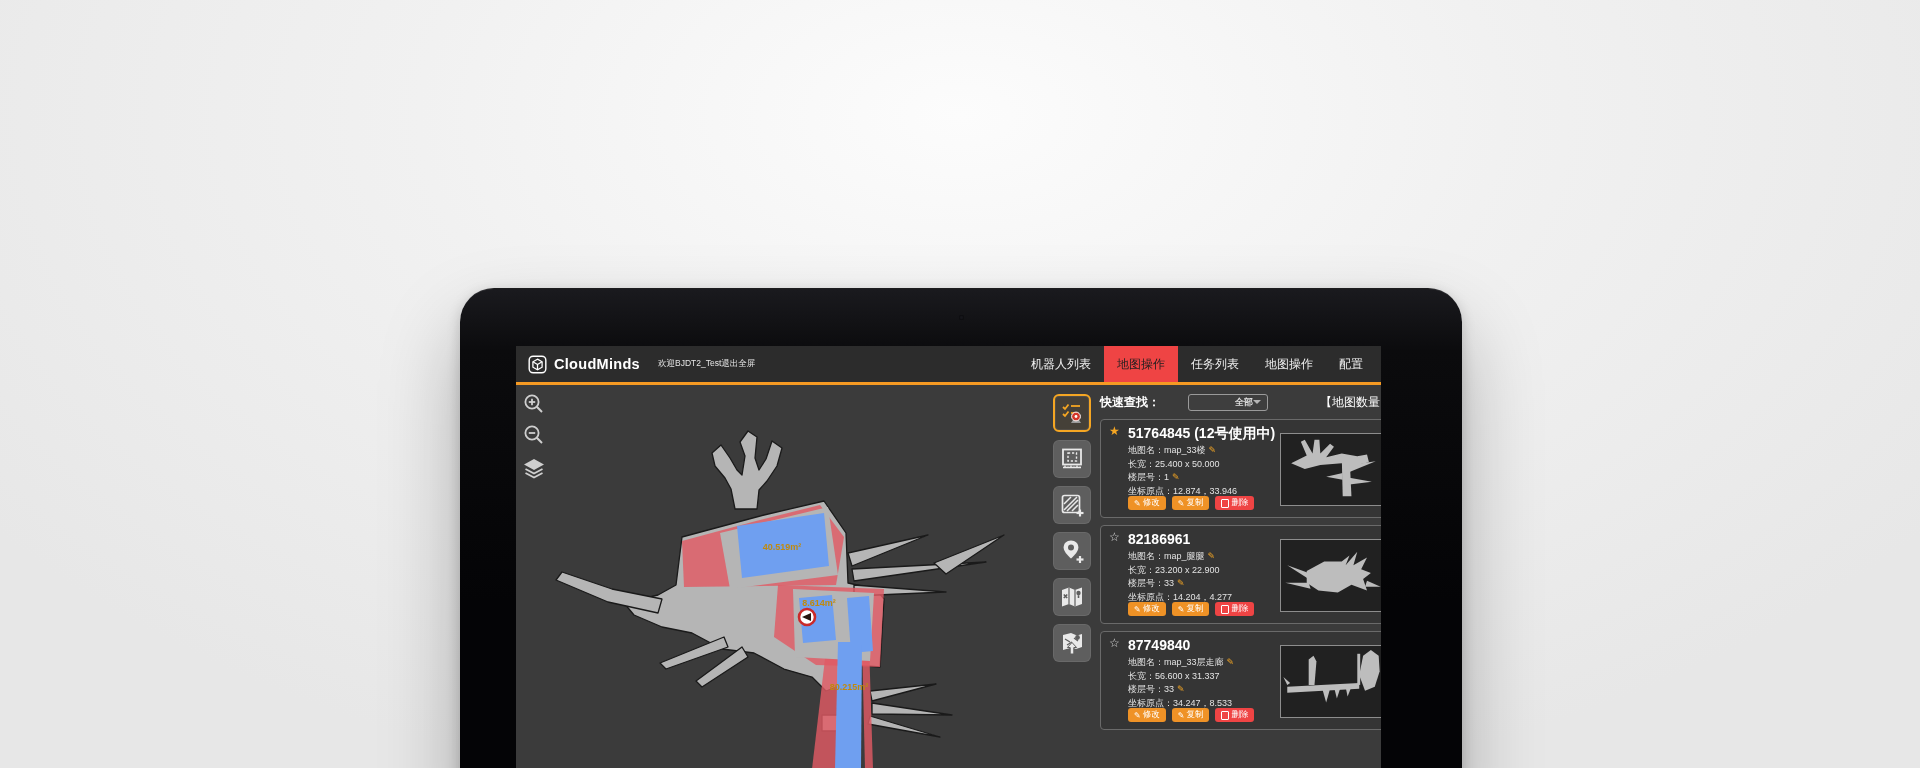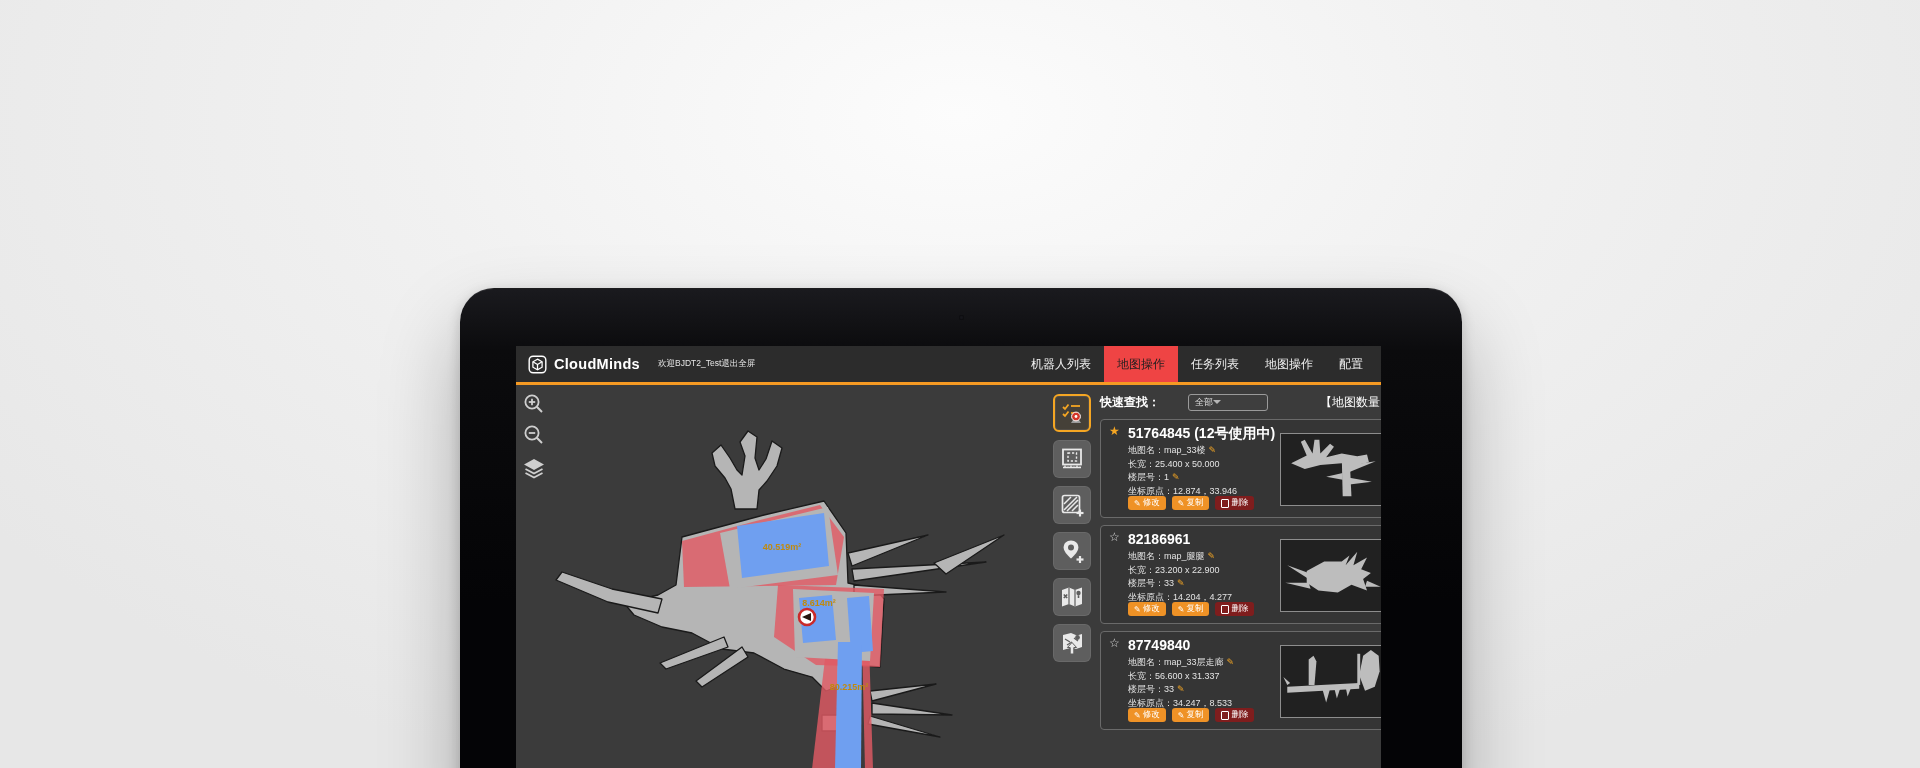--- a/index.html
+++ b/index.html
@@ -36,37 +36,37 @@
   .side-toolbar{position:absolute;left:537px;top:9px;display:flex;flex-direction:column;gap:8px;}
   .tb-btn{width:38px;height:38px;border-radius:6px;background:#5e5e5e;display:flex;align-items:center;
     justify-content:center;box-shadow:inset 0 0 0 1px rgba(255,255,255,.07);cursor:pointer;box-sizing:border-box;}
   .tb-btn.active{background:#454038;border:2px solid #f5a623;}
 
   
   .right-panel{position:absolute;left:584px;top:8px;width:302px;}
   .panel-head{display:flex;align-items:center;height:18px;margin-bottom:8px;gap:22px;}
   .search-label{font-size:12px;font-weight:bold;color:#fff;}
   .filter-select{margin-left:6px;width:66px;height:15px;background:#3e3e3e;border:1px solid #9a9a9a;
-    border-radius:3px;display:flex;align-items:center;justify-content:flex-start;padding:0 6px;
-    color:#ddd;font-size:9px;cursor:pointer;}
+    border-radius:3px;display:flex;align-items:center;justify-content:flex-end;padding:0 6px;
+    color:#ddd;font-size:9px;cursor:pointer;font-weight:bold;}
   .chevron{width:0;height:0;border-left:4px solid transparent;border-right:4px solid transparent;border-top:4px solid #b5b5b5;}
   .count-label{margin-left:auto;font-size:12px;font-weight:normal;color:#fff;}
 
   .map-card{width:299px;height:99px;border:1px solid #6a6a6a;border-radius:4px;background:#353535;
     margin-bottom:7px;position:relative;box-sizing:border-box;}
   .card-star{position:absolute;left:8px;top:4px;font-size:12px;color:#d8d8d8;cursor:pointer;}
   .card-star.filled{color:#f5a623;}
   .card-title{position:absolute;left:27px;top:5px;font-size:14px;font-weight:bold;color:#fff;white-space:nowrap;}
   .card-fields{position:absolute;left:27px;top:24px;font-size:9px;color:#e3e3e3;line-height:13.5px;white-space:nowrap;}
   .pencil{color:#f5a623;font-size:9px;margin-left:3px;cursor:pointer;}
   .card-btns{position:absolute;left:27px;bottom:7px;display:flex;gap:6px;}
   .cbtn{height:14px;padding:0 6px;border-radius:3px;font-size:8.5px;color:#fff;display:flex;align-items:center;
     gap:2px;background:#ef9226;border:none;cursor:pointer;font-family:inherit;}
   .cbtn .bicon{font-size:8px;font-style:italic;}
-  .cbtn.gray{background:#7f1d1d;color:#fdfdfd;}
+  .cbtn.gray{background:#ef4444;color:#fdfdfd;}
   .del-ic{display:inline-block;width:6px;height:7px;border:1px solid #fff;border-radius:1px;}
   .thumb{position:absolute;right:14px;top:13px;width:104px;height:73px;background:#212121;border:1px solid #8d8d8d;box-sizing:border-box;}
 </style>
 </head>
 <body>
 
 <div class="laptop">
   <div class="camera-dot"></div>
 
   <div class="screen">

